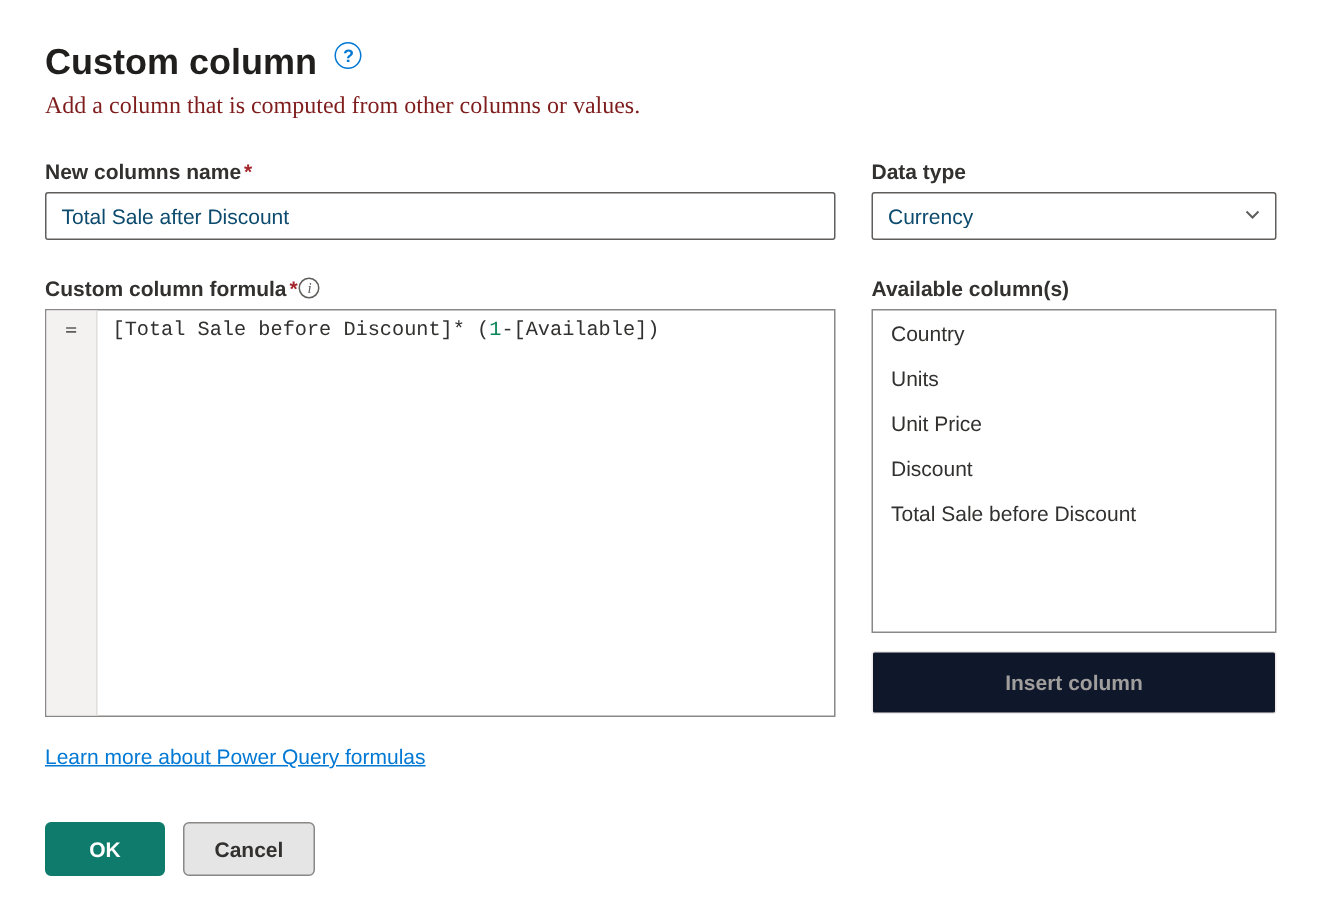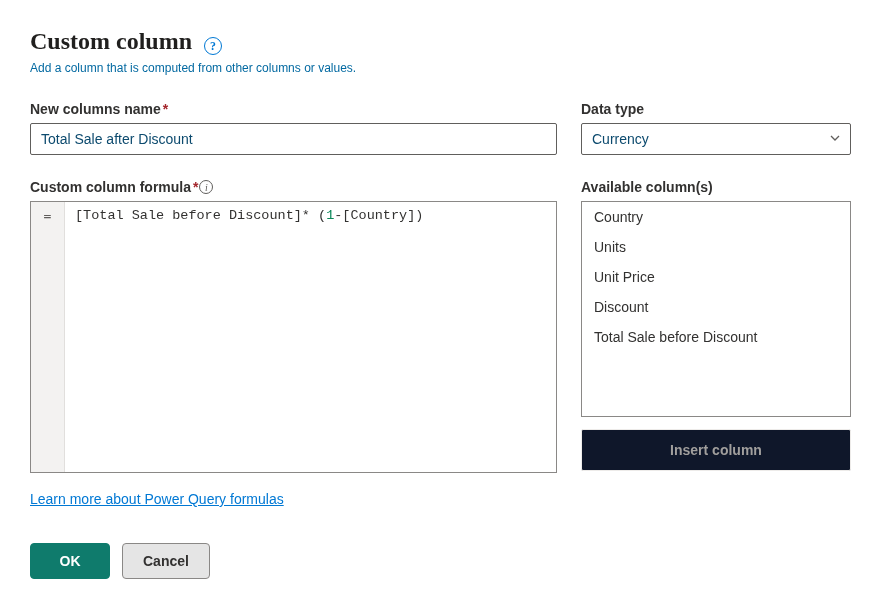--- a/index.html
+++ b/index.html
@@ -6,44 +6,44 @@
     body {
       font-family: "Segoe UI", -apple-system, sans-serif;
       font-size: 14px;
       color: #323130;
       background: #fff;
       padding: 28px 30px;
       width: 881px;
     }
     .header-row {
       display: flex;
-      align-items: flex-end;
+      align-items: flex-start;
       gap: 12px;
       margin-bottom: 6px;
-      font-family: Liberation Serif, serif;
     }
     .title {
       font-size: 24px;
       font-weight: 600;
       color: #201f1e;
     }
     .help-circle {
       width: 18px; height: 18px;
       border: 1.5px solid #0078d4;
       border-radius: 50%;
       display: flex; align-items: center; justify-content: center;
       color: #0078d4;
       font-size: 12px;
       font-weight: 600;
       cursor: pointer;
     }
     .subtitle {
-      font-size: 12px;
-      color: #0369a1;
+      font-size: 16px;
+      color: #7f1d1d;
       margin-bottom: 26px;
+      font-family: Liberation Serif, serif;
     }
     .cols {
       display: flex;
       gap: 24px;
     }
     .left { flex: 1; min-width: 0; }
     .right { width: 270px; flex-shrink: 0; }
     .field-label {
       font-size: 14px;
       font-weight: 600;
@@ -205,21 +205,21 @@
 <div class="cols">
   <div class="left">
     <div class="formula-label-row">
       <div class="field-label" style="margin:0">
         <span>Custom column formula</span><span class="req">*</span>
       </div>
       <span class="info-circle">i</span>
     </div>
     <div class="formula-box">
       <div class="gutter">=</div>
-      <div class="code-area"><span>[Total Sale before Discount]* (</span><span class="tok-num">1</span><span>-[Country])</span></div>
+      <div class="code-area"><span>[Total Sale before Discount]* (</span><span class="tok-num">1</span><span>-[Available])</span></div>
     </div>
     <a href="#" class="learn-link">Learn more about Power Query formulas</a>
   </div>
   <div class="right">
     <div class="avail-label">Available column(s)</div>
     <div class="avail-list">
       <div class="avail-item">Country</div>
       <div class="avail-item">Units</div>
       <div class="avail-item">Unit Price</div>
       <div class="avail-item">Discount</div>

